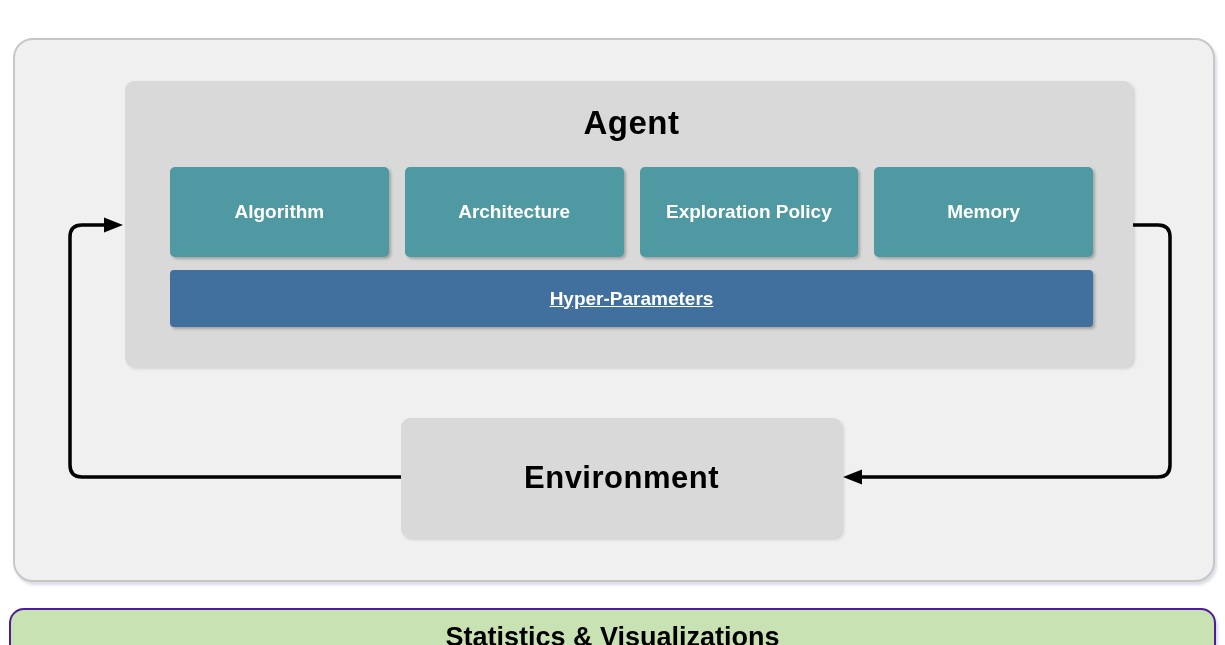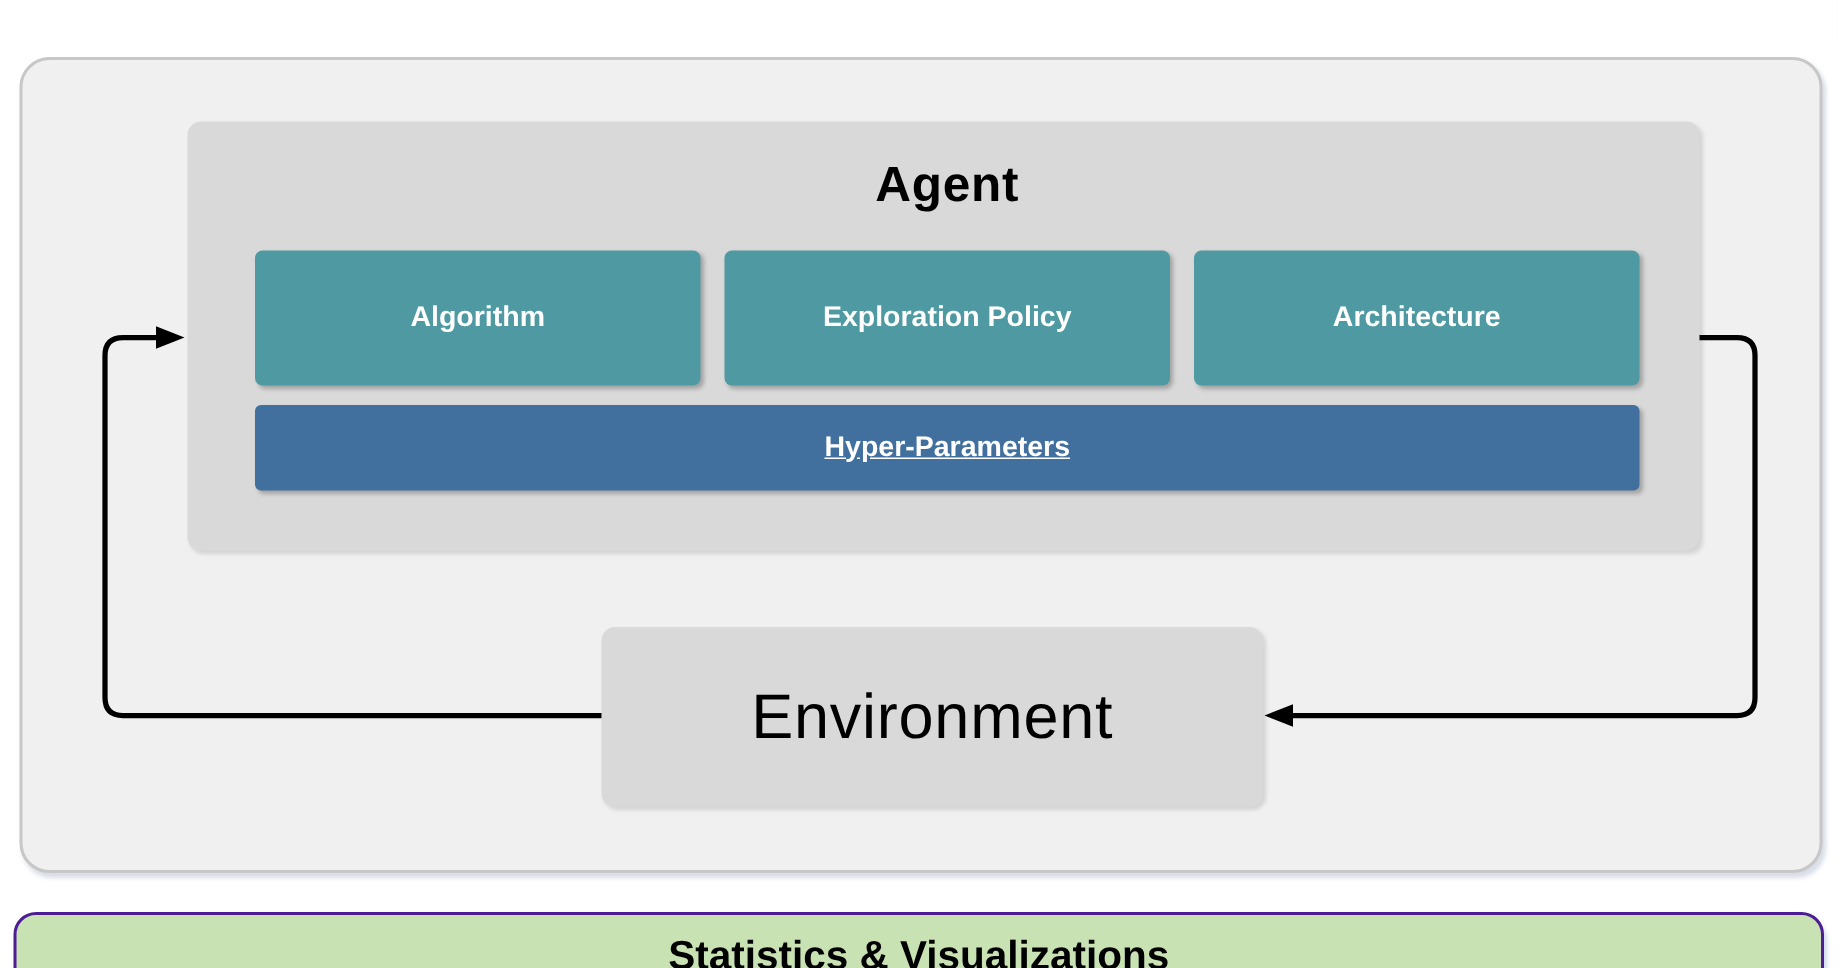--- a/index.html
+++ b/index.html
@@ -83,22 +83,22 @@
   .environment-box {
     position: absolute;
     left: 401px; top: 388px;
     width: 441px; height: 120px;
     background: var(--box-gray, #d9d9d9);
     border-radius: 9px;
     box-shadow: 2px 2px 3px rgba(0,0,0,0.12);
     display: flex;
     align-items: center;
     justify-content: center;
-    font-size: 42px;
-    font-weight: normal;
+    font-size: 31px;
+    font-weight: bold;
     color: #000000;
     letter-spacing: 0.5px;
   }
   
   .arrows-svg {
     position: absolute;
     left: 0; top: 0;
     width: 1225px; height: 645px;
     pointer-events: none;
   }
@@ -133,22 +133,23 @@
 <body>
 
 <div id="stage">
 
   <div class="outer-panel"></div>
 
   <div class="agent-box">
     <div class="agent-title">Agent</div>
     <div class="component-row">
       <div class="component-box">Algorithm</div>
+      <div class="component-box">Architecture</div>
       <div class="component-box">Exploration Policy</div>
-      <div class="component-box">Architecture</div>
+      <div class="component-box">Memory</div>
     </div>
     <div class="hyper-bar">Hyper-Parameters</div>
   </div>
 
   <div class="environment-box">Environment</div>
 
   <svg class="arrows-svg" viewBox="0 0 1225 645" xmlns="http://www.w3.org/2000/svg">
 
     <path class="arrow-path" d="M 401 447 H 82 Q 70 447 70 435 V 207 Q 70 195 82 195 H 106"></path>
     <polygon class="arrow-head" points="104,187.5 123,195 104,202.5"></polygon>

